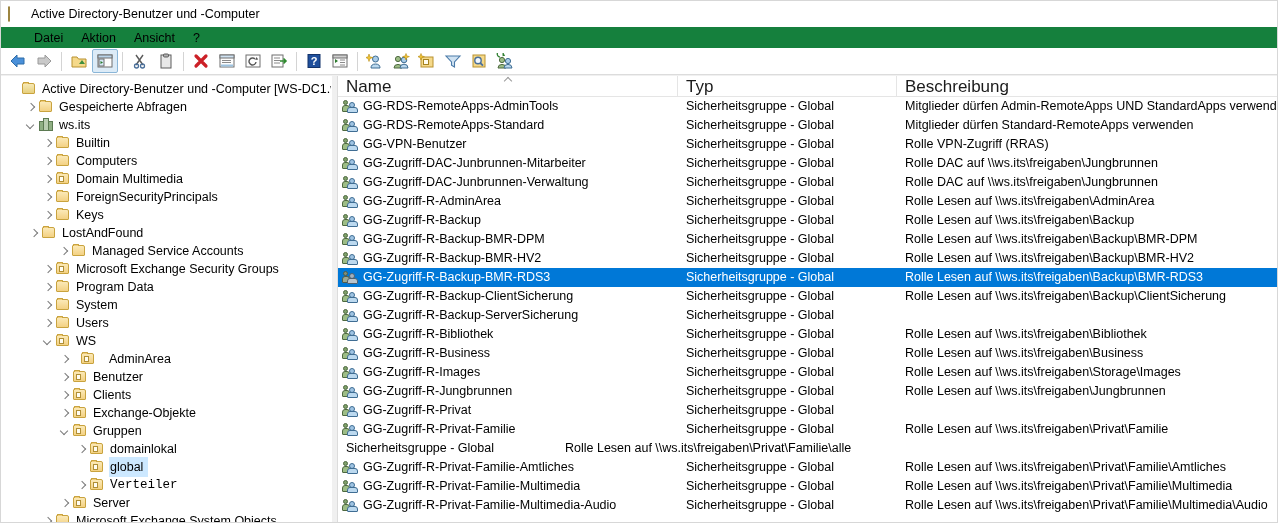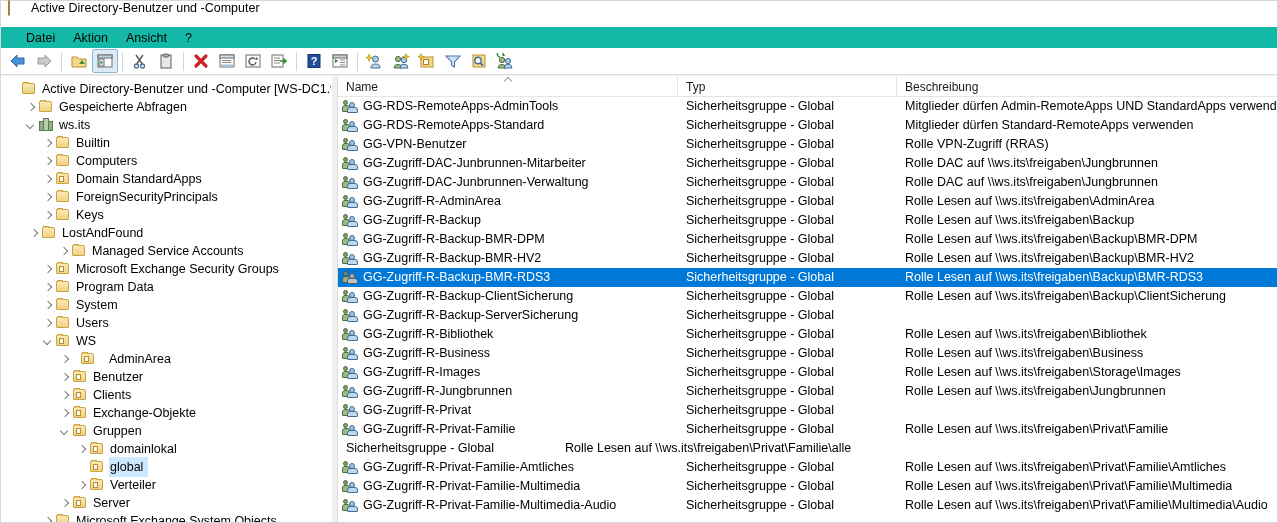--- a/index.html
+++ b/index.html
@@ -6,28 +6,28 @@
   body{
     width:1278px;height:523px;overflow:hidden;
     background:#ffffff;
     font-family:"Liberation Sans","DejaVu Sans",sans-serif;
     font-size:12px;color:#000;
     -webkit-font-smoothing:antialiased;
   }
   .app{position:relative;width:1278px;height:523px;border:1px solid #d7d7d7;box-sizing:border-box;background:#f0f0f0;}
 
   
-  .titlebar{height:26px;background:#ffffff;display:flex;align-items:flex-start;padding-left:7px;box-sizing:border-box;}
+  .titlebar{height:26px;background:#ffffff;display:flex;align-items:center;padding-left:7px;box-sizing:border-box;}
   .titlebar .tb-icon{width:15px;height:15px;margin-right:8px;position:relative;flex:0 0 auto;}
   .mmc-icon{width:14px;height:13px;background:linear-gradient(#f6e9b6,#e6cf7d);border:1px solid #9c8440;border-radius:1px;position:relative;box-sizing:border-box;}
   .mmc-icon:after{content:"";position:absolute;left:1px;top:1px;right:1px;height:3px;background:#fdf8e2;}
   .title-text{font-size:12.5px;color:#000;white-space:nowrap;}
 
   
-  .menubar{height:21px;background:#14b8a6;display:flex;align-items:center;padding-left:16px;box-sizing:border-box;}
+  .menubar{height:21px;background:#15803d;display:flex;align-items:center;padding-left:24px;box-sizing:border-box;}
   .menu-item{padding:2px 9px;font-size:12.5px;color:#000;cursor:default;white-space:nowrap;}
 
   
   .toolbar{height:27px;background:#ffffff;border-bottom:1px solid #dcdcdc;display:flex;align-items:center;padding-left:4px;box-sizing:border-box;}
   .tbtn{width:26px;height:24px;display:flex;align-items:center;justify-content:center;position:relative;box-sizing:border-box;border:1px solid transparent;border-radius:2px;}
   .tbtn.pressed{border:1px solid #8ab6d8;background:#dcebf7;}
   .tsep{width:1px;height:19px;background:#d4d4d4;margin:0 4px;flex:0 0 auto;}
   .tbtn svg{display:block;}
 
   
@@ -54,21 +54,21 @@
   .domain i.l{left:0;top:3px;width:5px;height:10px;}
   .domain i.c{left:4px;top:0px;width:6px;height:13px;background:#b9cdb0;}
   .domain i.r{left:9px;top:3px;width:5px;height:10px;}
 
   
   .splitter{width:5px;flex:0 0 5px;background:#f0f0f0;border-left:1px solid #ffffff;border-right:1px solid #dcdcdc;}
 
   
   .listpane{flex:1 1 auto;background:#fff;position:relative;overflow:hidden;}
   .lheader{height:21px;display:flex;background:#ffffff;border-bottom:1px solid #e5e5e5;box-sizing:border-box;}
-  .lh{position:relative;display:flex;align-items:center;font-size:12px;color:#1b1b1b;padding-left:8px;box-sizing:border-box;border-right:1px solid #e5e5e5;height:21px;}
+  .lh{position:relative;display:flex;align-items:center;font-size:17px;color:#1b1b1b;padding-left:8px;box-sizing:border-box;border-right:1px solid #e5e5e5;height:21px;}
   .lh .sortcaret{position:absolute;left:50%;top:0px;width:9px;height:6px;margin-left:-4px;}
   .lh .sortcaret:before{content:"";position:absolute;left:1px;top:2px;width:5px;height:5px;border-left:1.3px solid #9a9a9a;border-top:1.3px solid #9a9a9a;transform:rotate(45deg);}
   .col-name{width:340px;flex:0 0 340px;}
   .col-typ{width:219px;flex:0 0 219px;}
   .col-desc{flex:1 1 auto;border-right:none;}
 
   .rows{position:absolute;left:0;right:0;top:21px;bottom:0;overflow:hidden;}
   .row{height:19px;display:flex;align-items:center;white-space:nowrap;font-size:12.5px;line-height:19px;cursor:default;}
   .row.sel{background:#0078d7;color:#fff;}
   .cell{overflow:hidden;text-overflow:clip;box-sizing:border-box;padding-left:8px;}
@@ -290,21 +290,21 @@
           </span>
           <span class="tlabel">Computers</span>
         </div>
         <div class="tnode" style="padding-left: 38px;">
           <span class="tw">
             <span class="chev"></span>
           </span>
           <span class="ticon ou">
             <span class="folder"></span>
           </span>
-          <span class="tlabel">Domain StandardApps</span>
+          <span class="tlabel">Domain Multimedia</span>
         </div>
         <div class="tnode" style="padding-left: 38px;">
           <span class="tw">
             <span class="chev"></span>
           </span>
           <span class="ticon">
             <span class="folder"></span>
           </span>
           <span class="tlabel">ForeignSecurityPrincipals</span>
         </div>
@@ -434,21 +434,21 @@
           </span>
           <span class="tlabel">domainlokal</span>
         </div>
         <div class="tnode sel" style="padding-left: 72px;">
           <span class="tw"></span>
           <span class="ticon ou">
             <span class="folder"></span>
           </span>
           <span class="tlabel">global</span>
         </div>
-        <div class="tnode" style="padding-left: 72px;">
+        <div class="tnode" style="padding-left: 72px; font-family: Liberation Mono, monospace;">
           <span class="tw">
             <span class="chev"></span>
           </span>
           <span class="ticon ou">
             <span class="folder"></span>
           </span>
           <span class="tlabel">Verteiler</span>
         </div>
         <div class="tnode" style="padding-left: 55px;">
           <span class="tw">

